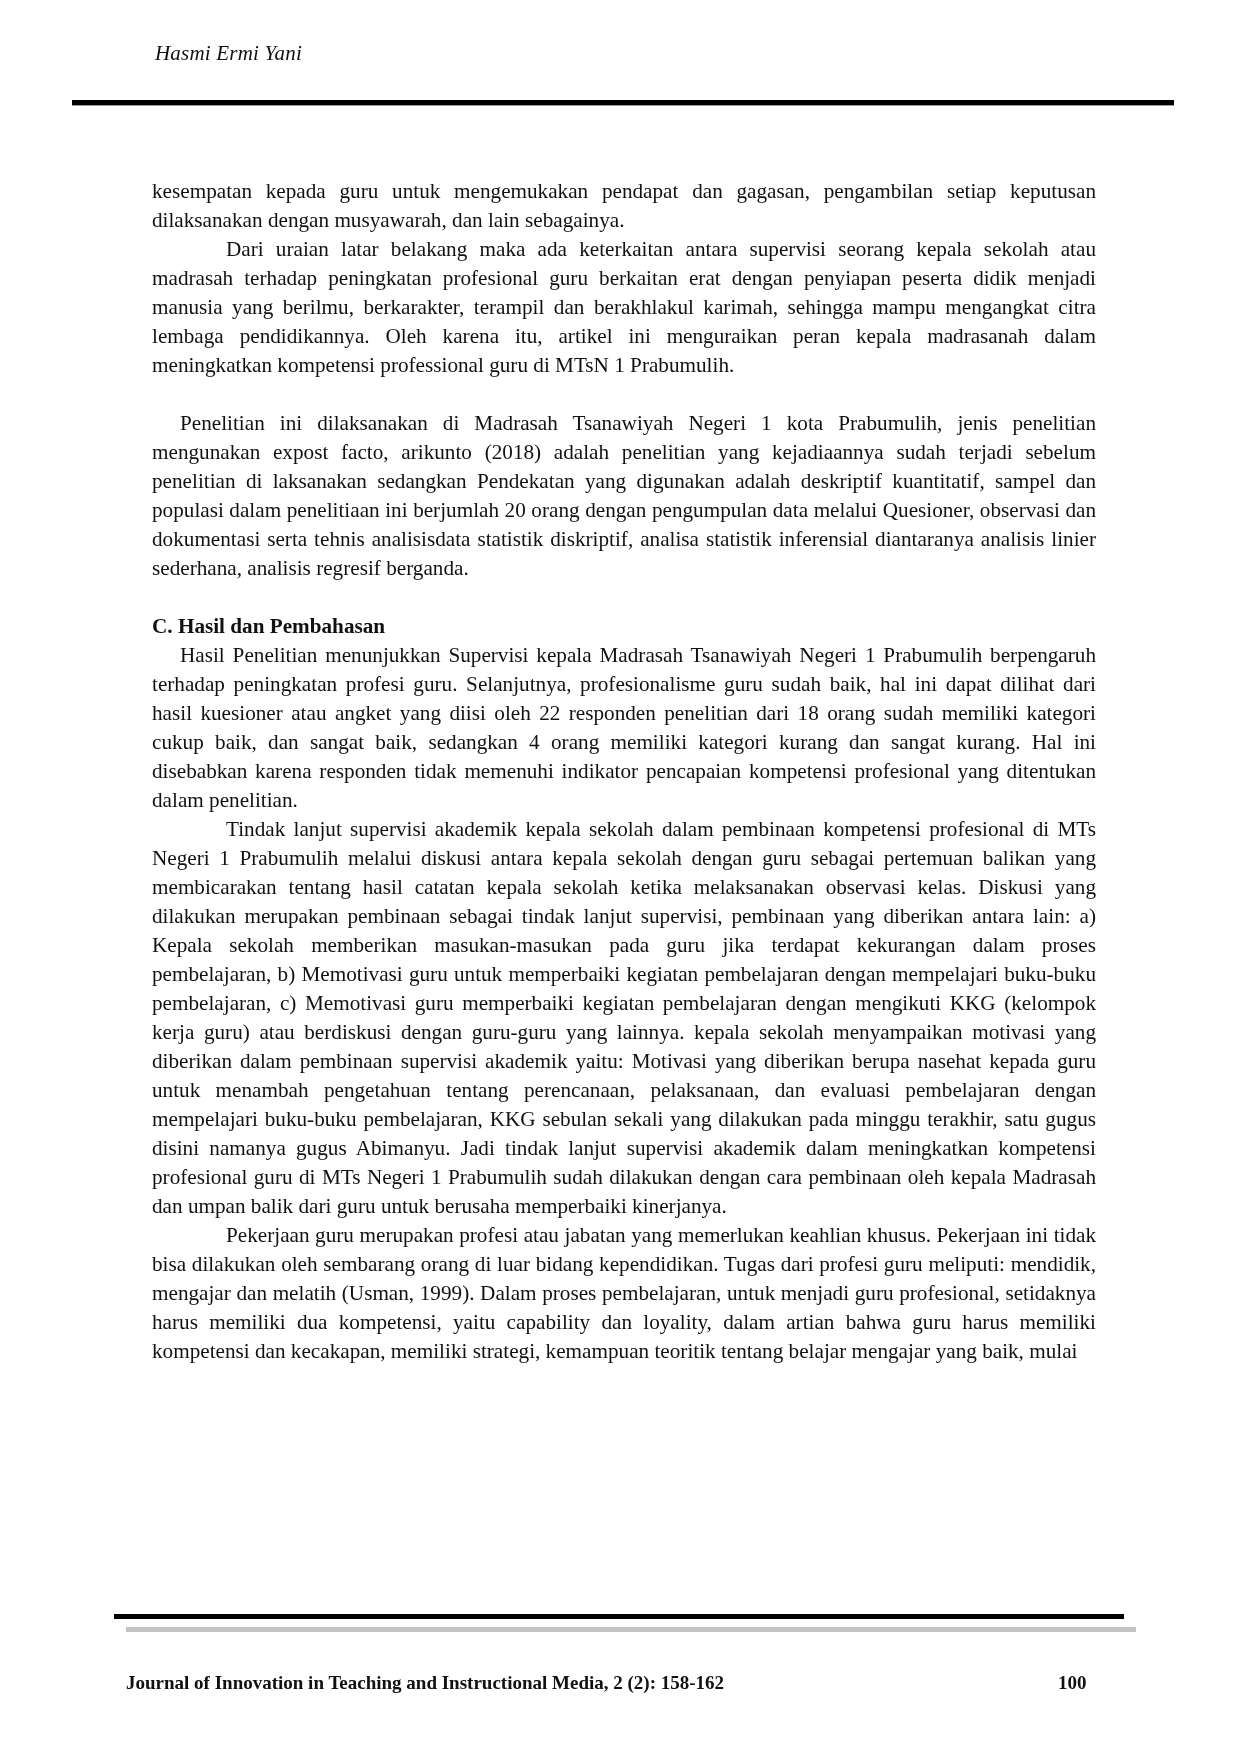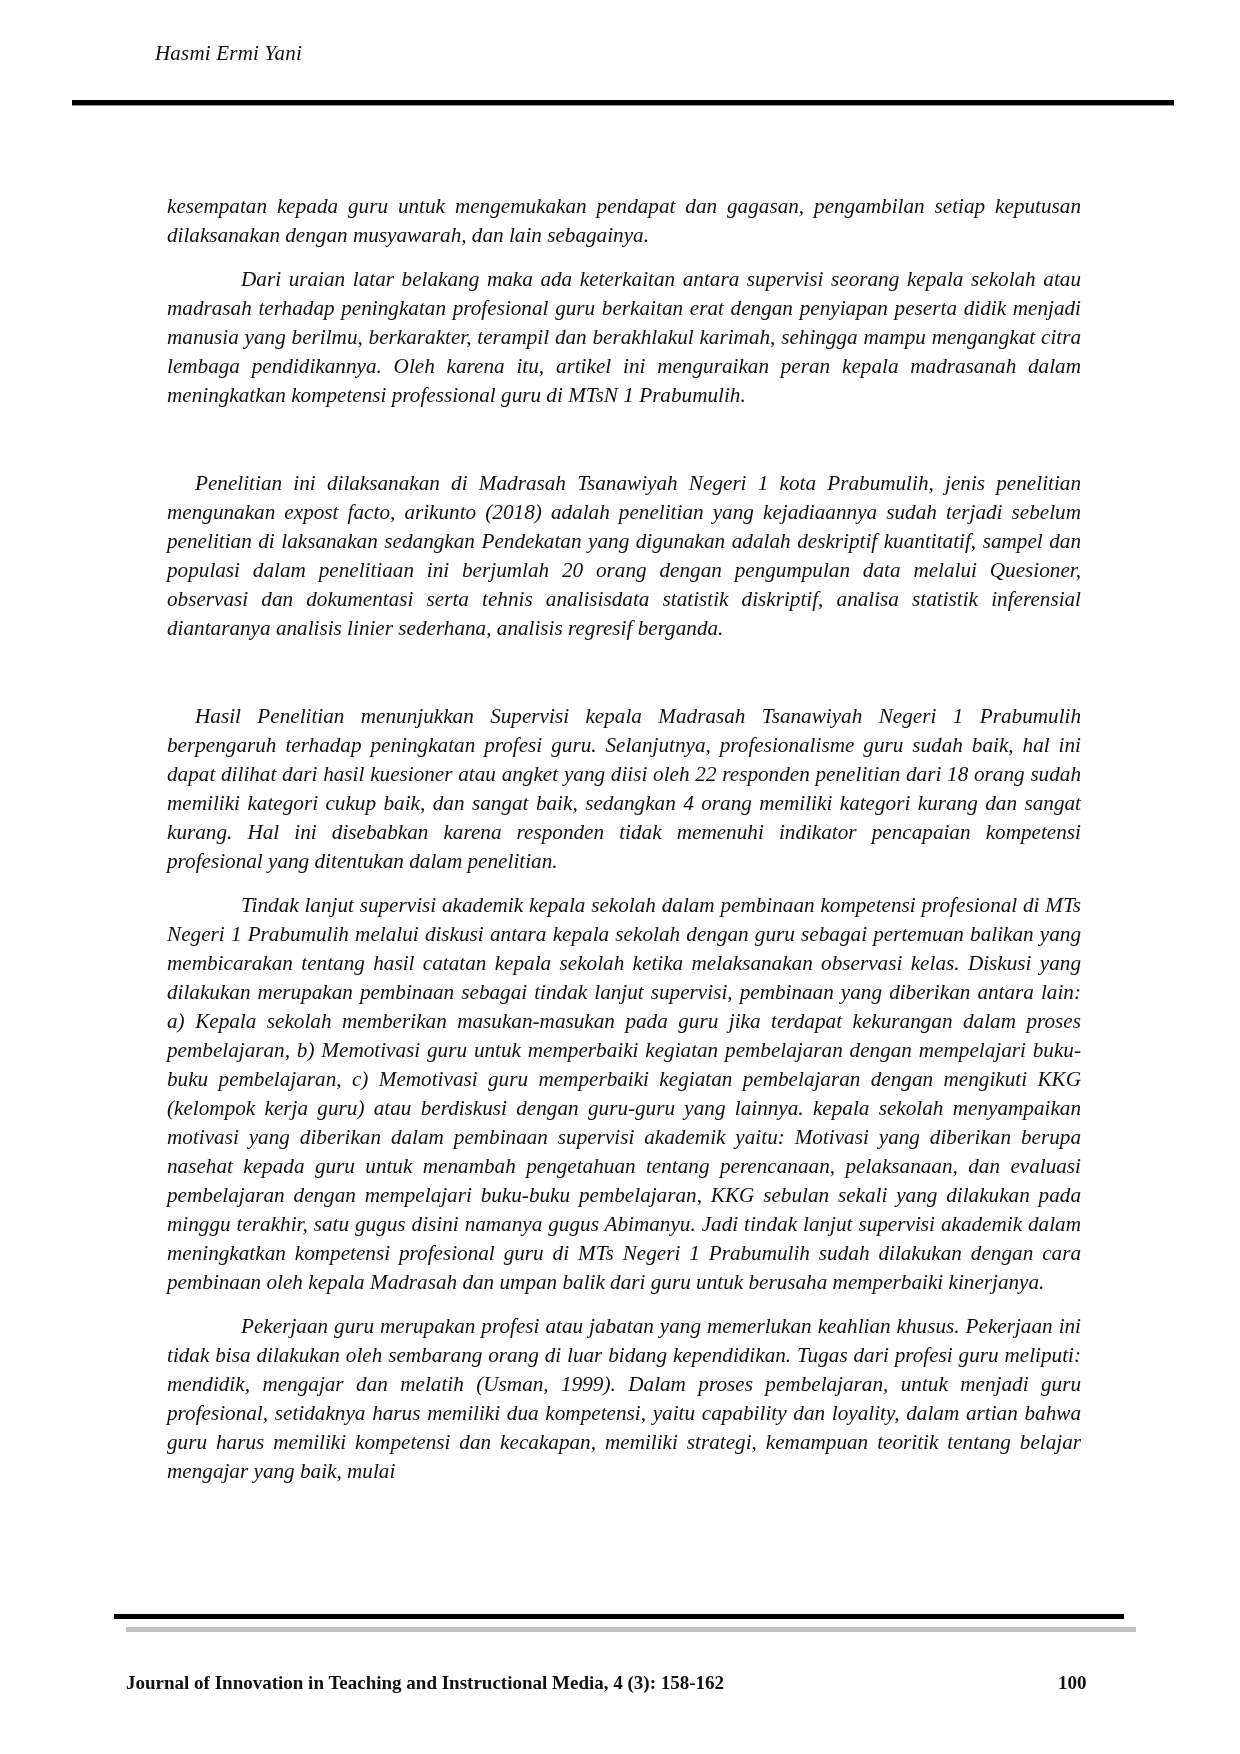--- a/index.html
+++ b/index.html
@@ -34,24 +34,23 @@
     }
     .content {
       position: absolute;
       left: 152px;
       top: 177px;
       width: 944px;
       font-size: 21.2px;
       line-height: 29px;
     }
     .content p {
-      margin: 15px;
+      margin: 0;
       text-align: justify;
       text-align-last: left;
-      font-style: italic;
     }
     .content p.indent {
       text-indent: 74px;
     }
     .content p.small-indent {
       text-indent: 28px;
     }
     .section-title {
       font-weight: bold;
       margin: 0;
@@ -102,22 +101,23 @@
 
   <div class="gap"></div>
 
   <div>
     <p class="small-indent">Penelitian ini dilaksanakan di Madrasah Tsanawiyah Negeri 1 kota Prabumulih, jenis penelitian mengunakan expost facto, arikunto (2018) adalah penelitian yang kejadiaannya sudah terjadi sebelum penelitian di laksanakan sedangkan Pendekatan yang digunakan adalah deskriptif kuantitatif, sampel dan populasi dalam penelitiaan ini berjumlah 20 orang dengan pengumpulan data melalui Quesioner, observasi dan dokumentasi serta tehnis analisisdata statistik diskriptif, analisa statistik inferensial diantaranya analisis linier sederhana, analisis regresif berganda.</p>
   </div>
 
   <div class="gap"></div>
 
   <div>
+    <h2 class="section-title" style="font-size:21.2px;line-height:29px;">C. Hasil dan Pembahasan</h2>
     <p class="small-indent">Hasil Penelitian menunjukkan Supervisi kepala Madrasah Tsanawiyah Negeri 1 Prabumulih berpengaruh terhadap peningkatan profesi guru. Selanjutnya, profesionalisme guru sudah baik, hal ini dapat dilihat dari hasil kuesioner atau angket yang diisi oleh 22 responden penelitian dari 18 orang sudah memiliki kategori cukup baik, dan sangat baik, sedangkan 4 orang memiliki kategori kurang dan sangat kurang. Hal ini disebabkan karena responden tidak memenuhi indikator pencapaian kompetensi profesional yang ditentukan dalam penelitian.</p>
     <p class="indent">Tindak lanjut supervisi akademik kepala sekolah dalam pembinaan kompetensi profesional di MTs Negeri 1 Prabumulih melalui diskusi antara kepala sekolah dengan guru sebagai pertemuan balikan yang membicarakan tentang hasil catatan kepala sekolah ketika melaksanakan observasi kelas. Diskusi yang dilakukan merupakan pembinaan sebagai tindak lanjut supervisi, pembinaan yang diberikan antara lain: a) Kepala sekolah memberikan masukan-masukan pada guru jika terdapat kekurangan dalam proses pembelajaran, b) Memotivasi guru untuk memperbaiki kegiatan pembelajaran dengan mempelajari buku-buku pembelajaran, c) Memotivasi guru memperbaiki kegiatan pembelajaran dengan mengikuti KKG (kelompok kerja guru) atau berdiskusi dengan guru-guru yang lainnya. kepala sekolah menyampaikan motivasi yang diberikan dalam pembinaan supervisi akademik yaitu: Motivasi yang diberikan berupa nasehat kepada guru untuk menambah pengetahuan tentang perencanaan, pelaksanaan, dan evaluasi pembelajaran dengan mempelajari buku-buku pembelajaran, KKG sebulan sekali yang dilakukan pada minggu terakhir, satu gugus disini namanya gugus Abimanyu. Jadi tindak lanjut supervisi akademik dalam meningkatkan kompetensi profesional guru di MTs Negeri 1 Prabumulih sudah dilakukan dengan cara pembinaan oleh kepala Madrasah dan umpan balik dari guru untuk berusaha memperbaiki kinerjanya.</p>
     <p class="indent">Pekerjaan guru merupakan profesi atau jabatan yang memerlukan keahlian khusus. Pekerjaan ini tidak bisa dilakukan oleh sembarang orang di luar bidang kependidikan. Tugas dari profesi guru meliputi: mendidik, mengajar dan melatih (Usman, 1999). Dalam proses pembelajaran, untuk menjadi guru profesional, setidaknya harus memiliki dua kompetensi, yaitu capability dan loyality, dalam artian bahwa guru harus memiliki kompetensi dan kecakapan, memiliki strategi, kemampuan teoritik tentang belajar mengajar yang baik, mulai</p>
   </div>
 </div>
 
 <div class="foot-rule-black"></div>
 <div class="foot-rule-gray"></div>
-<div class="footer-journal">Journal of Innovation in Teaching and Instructional Media, 4 (3): 158-162</div>
+<div class="footer-journal">Journal of Innovation in Teaching and Instructional Media, 2 (2): 158-162</div>
 <div class="footer-page">100</div>
 
 </body></html>

